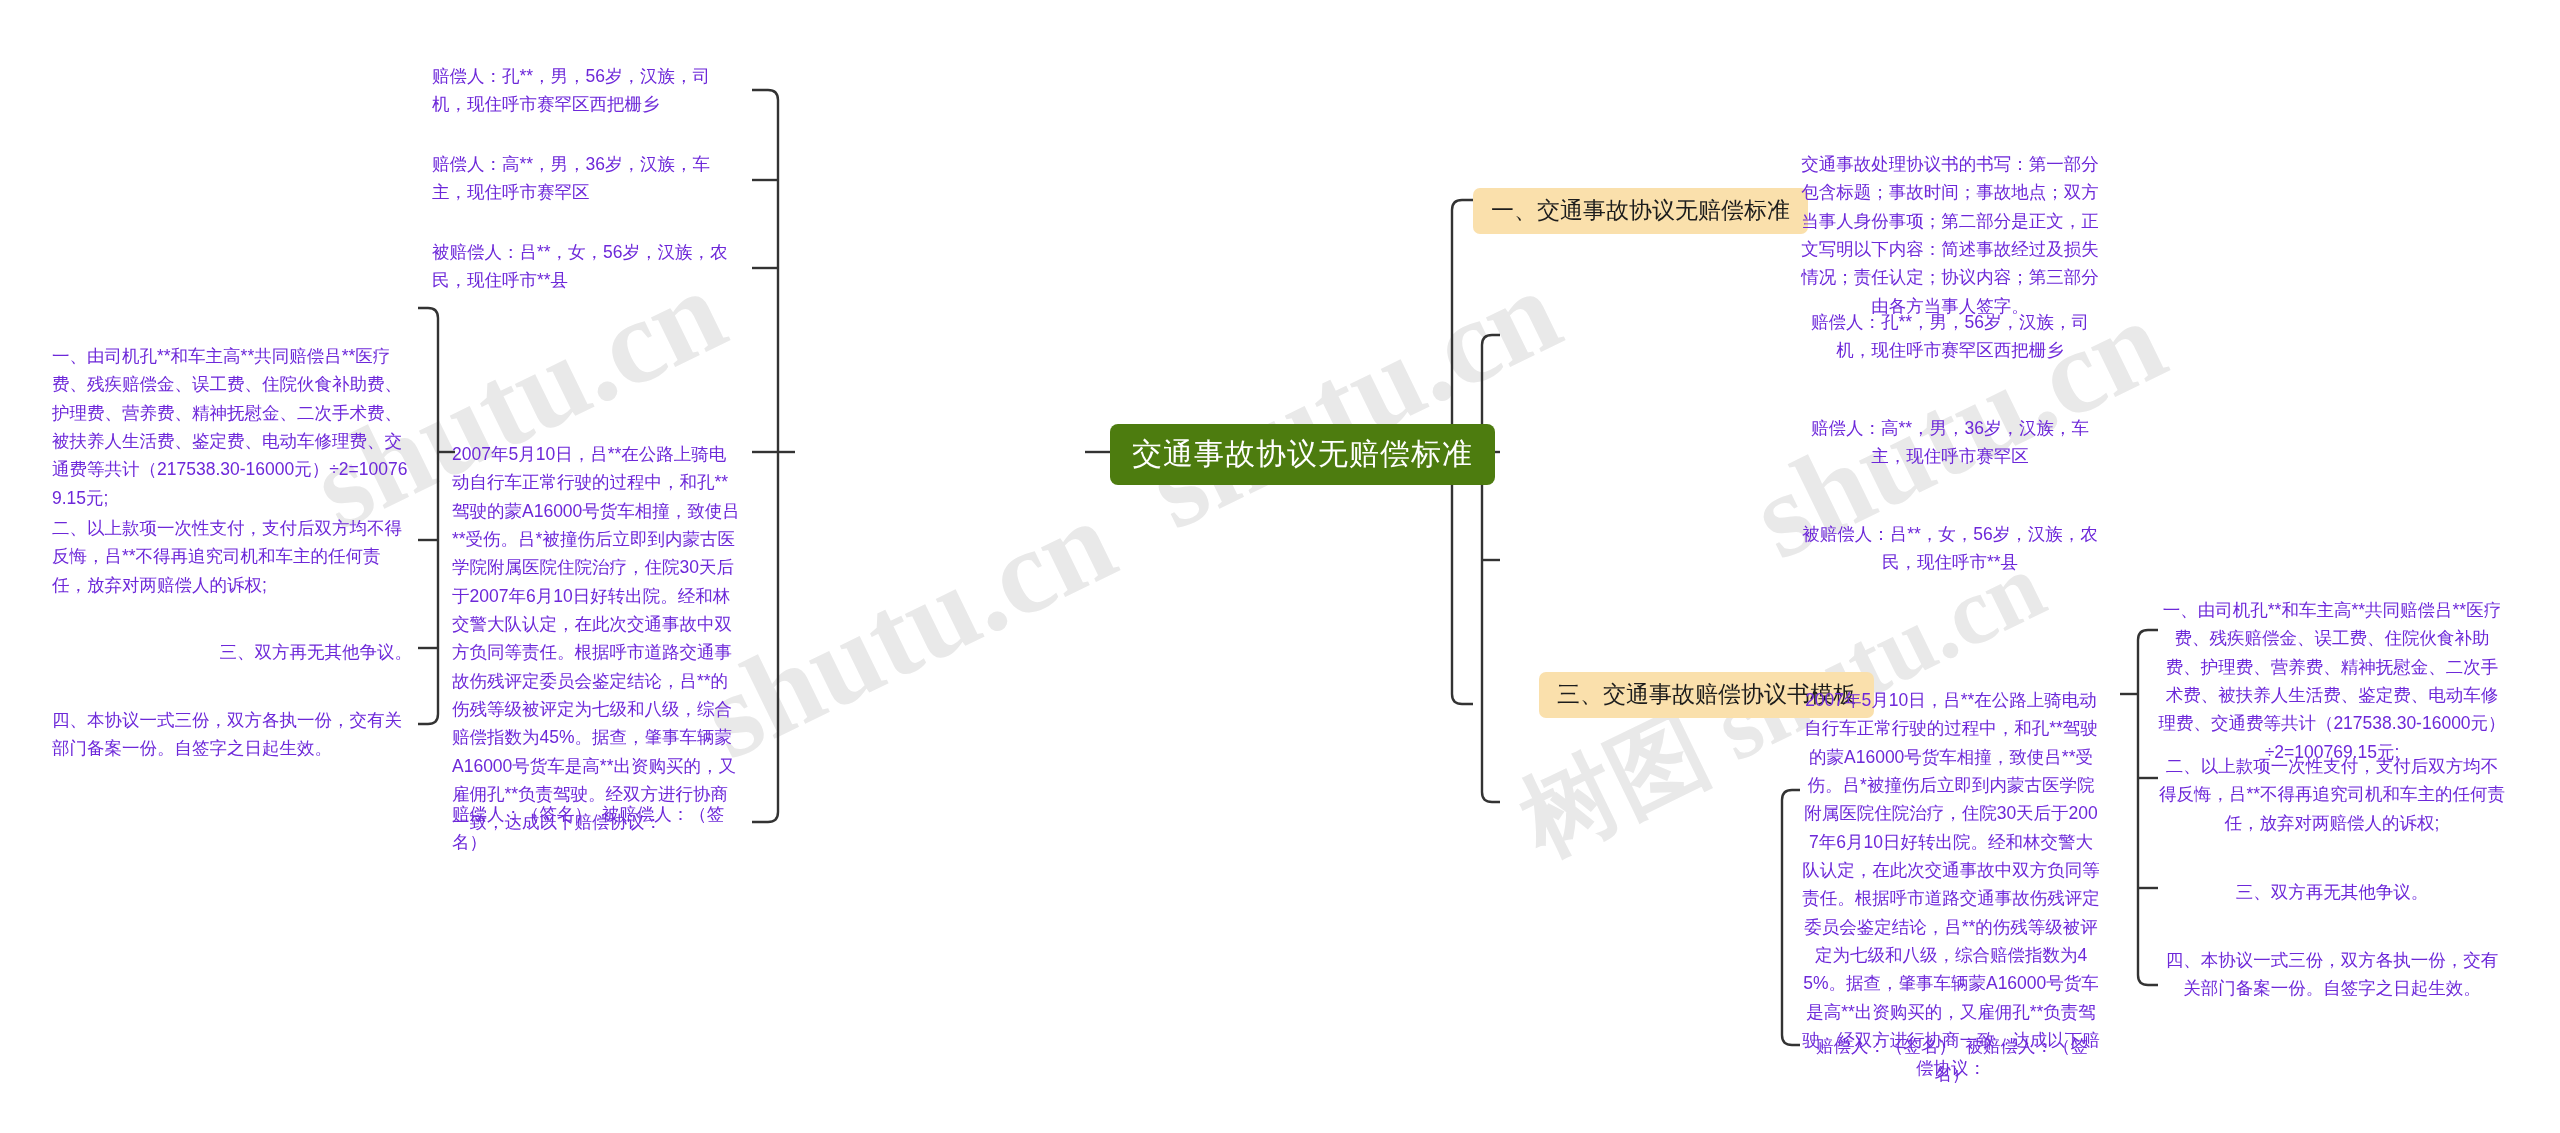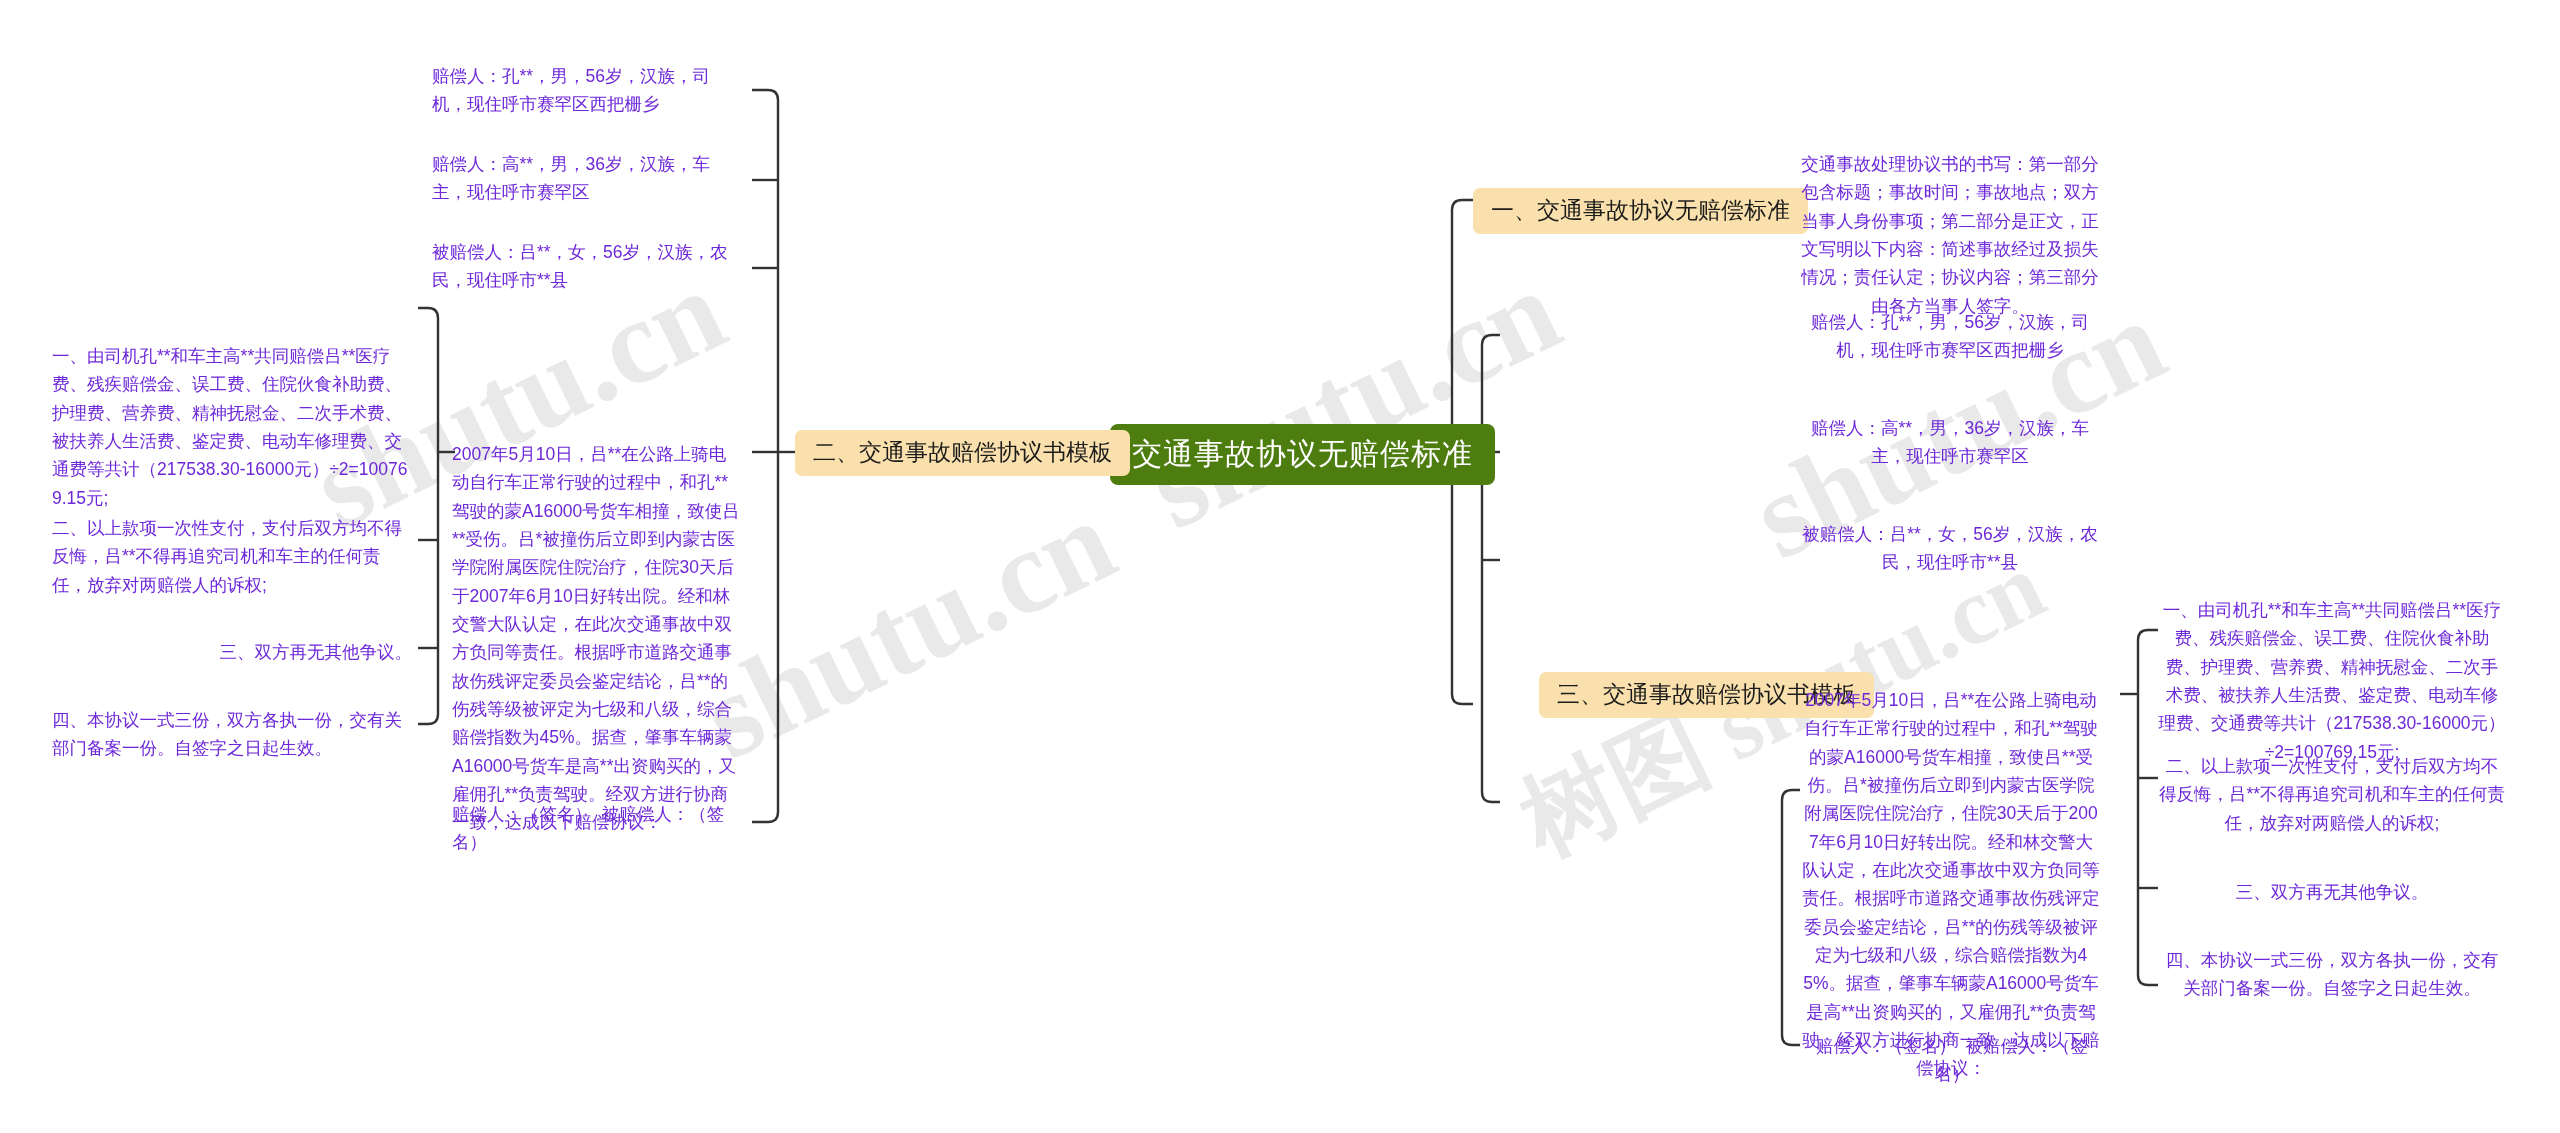--- a/index.html
+++ b/index.html
@@ -138,23 +138,20 @@
     <path d="M455,452 H438"></path>
     <path d="M438,318 V714 M438,318 q0,-10 -10,-10 H418 M438,714 q0,10 -10,10 H418"></path>
     <path d="M438,540 H418"></path>
     <path d="M438,648 H418"></path>
   </svg>
 
   <div class="node root-node" style="left:1110px; top:424px;">
     <span>交通事故协议无赔偿标准</span>
   </div>
 
-  <div class="node branch-node" style="left:795px; top:430px;">
-    <span>二、交通事故赔偿协议书模板</span>
-  </div>
 
   <div class="node branch-node" style="left:1473px; top:188px;">
     <span>一、交通事故协议无赔偿标准</span>
   </div>
 
   <div class="node branch-node" style="left:1539px; top:672px;">
     <span>三、交通事故赔偿协议书模板</span>
   </div>
 
   <div class="node leaf left" style="left:432px; top:62px; width:300px;">赔偿人：孔**，男，56岁，汉族，司机，现住呼市赛罕区西把栅乡</div>

